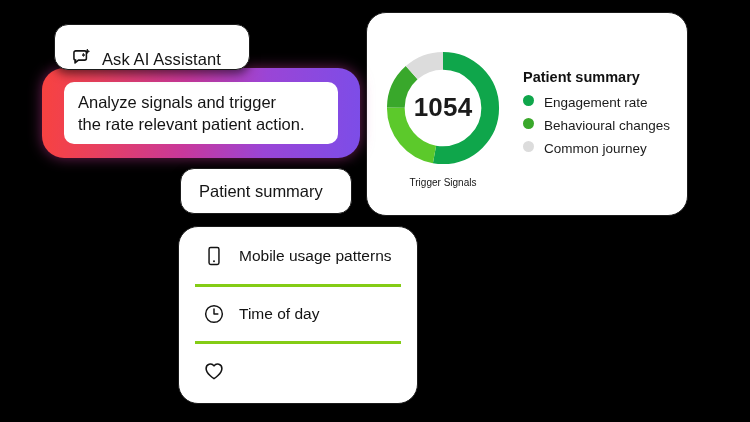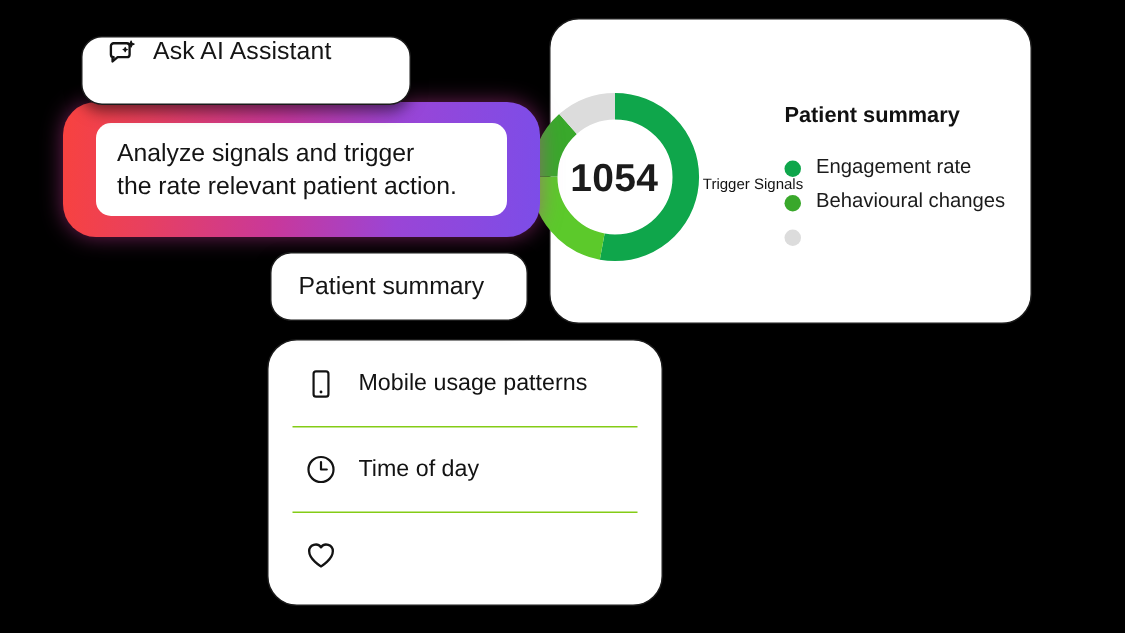--- a/index.html
+++ b/index.html
@@ -20,23 +20,23 @@
     position: absolute;
     background: #ffffff;
     border: 1.6px solid #1b1b1b;
     border-radius: 18px;
     box-shadow: 0 4px 10px rgba(0,0,0,0.55);
   }
 
   
   #ask-pill {
     left: 54px; top: 24px;
-    width: 220px; height: 46px;
+    width: 196px; height: 46px;
     border-radius: 14px;
-    display: flex; align-items: flex-start;
+    display: flex; align-items: flex-end;
     padding: 0 16px;
     z-index: 6;
   }
   #ask-pill .ai-icon { width: 22px; height: 22px; flex: 0 0 22px; margin-right: 9px; }
   #ask-pill .ask-label {
     font-size: 16.5px; color: #151515; letter-spacing: .1px; white-space: nowrap;
   }
 
   
   #prompt-wrap {
@@ -68,64 +68,64 @@
     border-radius: 14px;
     display: flex; align-items: center;
     padding-left: 18px;
     z-index: 5;
   }
   #summary-pill .pill-label { font-size: 16.5px; color: #151515; white-space: nowrap; }
 
   
   #list-card {
     left: 178px; top: 226px;
-    width: 264px; height: 178px;
+    width: 240px; height: 178px;
     border-radius: 20px;
     padding: 0 16px;
     z-index: 3;
   }
   .list-row {
     height: 57px;
     display: flex; align-items: center;
     padding-left: 8px;
   }
-  .list-row + .list-row { border-top: 1px solid #84cc16; }
+  .list-row + .list-row { border-top: 3px solid #84cc16; }
   .list-row .row-icon { width: 22px; height: 22px; flex: 0 0 22px; margin-right: 14px; }
   .list-row .row-label { font-size: 15.5px; color: #131313; white-space: nowrap; }
 
   
   #chart-card {
     left: 366px; top: 12px;
     width: 322px; height: 204px;
     border-radius: 20px;
     display: flex;
     z-index: 2;
   }
   #donut-col {
     width: 152px; flex: 0 0 152px;
-    display: flex; flex-direction: row;
+    display: flex; flex-direction: column;
     align-items: center; justify-content: center;
     padding-top: 8px;
   }
   #donut { position: relative; width: 118px; height: 118px; }
   #donut svg { display: block; }
   #donut-value {
     position: absolute; inset: 0;
     display: flex; align-items: center; justify-content: center;
     font-size: 26px; font-weight: bold; color: #1b1b1b; letter-spacing: .2px;
   }
   #donut-caption { margin-top: 10px; font-size: 10px; color: #141414; white-space: nowrap; }
 
   #legend-col {
     flex: 1;
     display: flex; flex-direction: column; justify-content: center;
     padding-left: 4px; padding-top: 4px;
   }
   #legend-title { font-size: 14.5px; font-weight: bold; color: #111111; margin-bottom: 10px; white-space: nowrap; }
-  .legend-row { display: flex; align-items: flex-end; height: 23px; }
+  .legend-row { display: flex; align-items: flex-start; height: 23px; }
   .legend-dot { width: 11px; height: 11px; border-radius: 50%; flex: 0 0 11px; margin-right: 10px; }
   .legend-label { font-size: 13.5px; color: #1b1b1b; white-space: nowrap; }
 </style>
 </head>
 <body>
 
 <div id="stage">
 
   <div class="card" id="ask-pill">
     <span class="ai-icon">
@@ -204,19 +204,20 @@
           <div class="legend-row">
             <span class="legend-dot" style="background: rgb(15, 166, 75);"></span>
             <span class="legend-label">Engagement rate</span>
           </div>
           <div class="legend-row">
             <span class="legend-dot" style="background: rgb(57, 168, 43);"></span>
             <span class="legend-label">Behavioural changes</span>
           </div>
           <div class="legend-row">
             <span class="legend-dot" style="background: rgb(220, 220, 220);"></span>
+            <span class="legend-label">Common journey</span>
           </div>
         </div>
     </div>
 
   </div>
 
 </div>
 
 </body></html>

